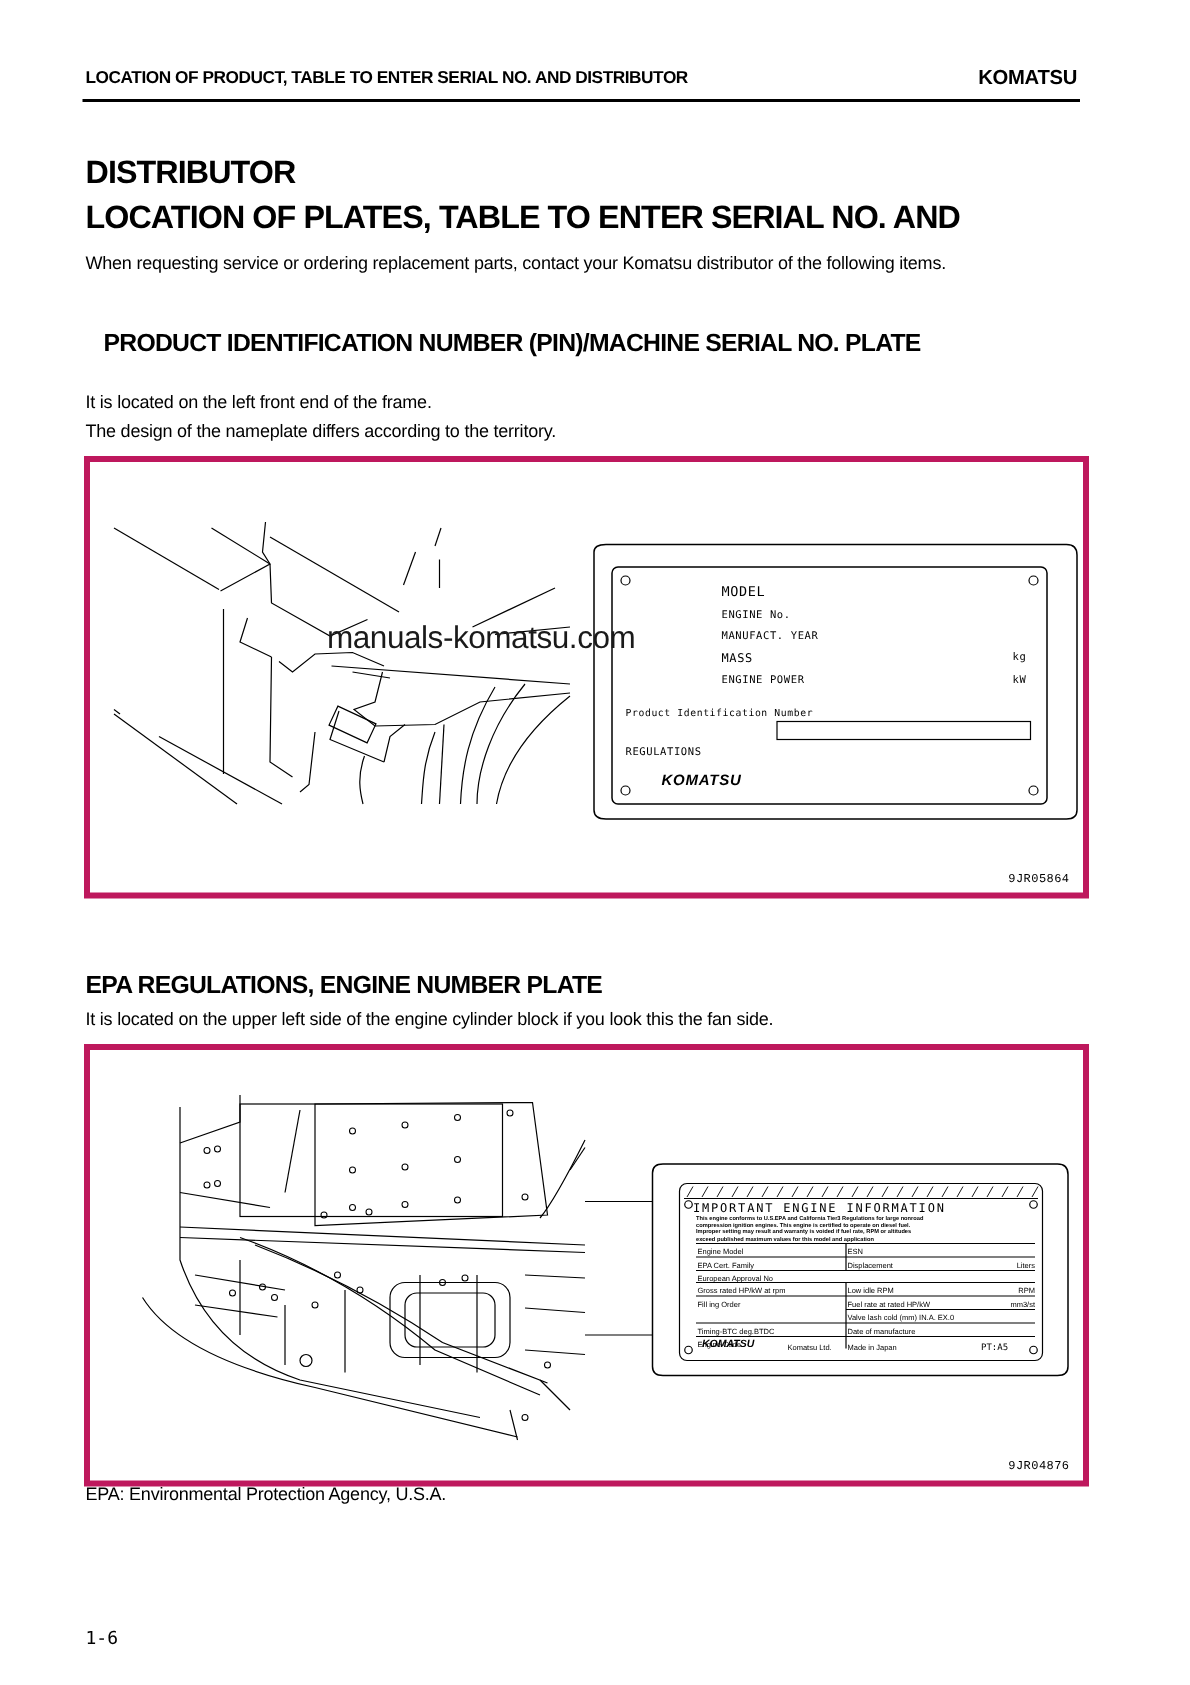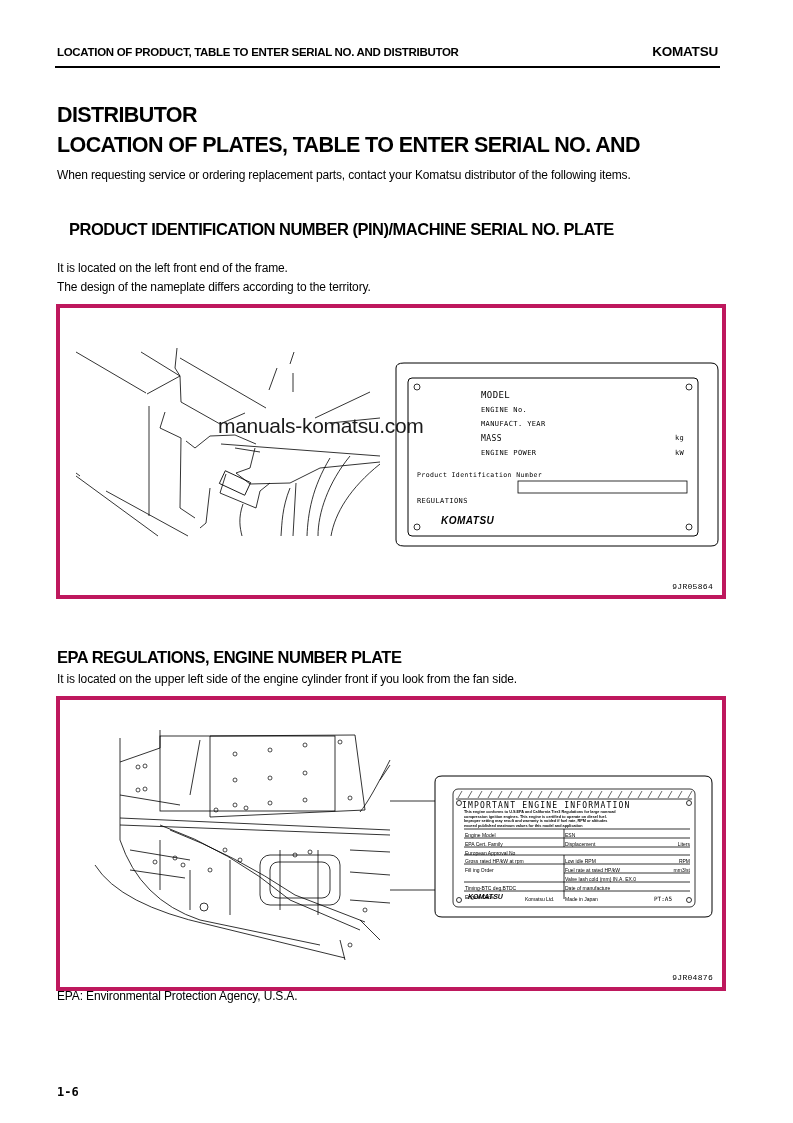--- a/index.html
+++ b/index.html
@@ -9,21 +9,21 @@
   .hdr-left { left: 57px; top: 46px; font-size: 11.5px; font-weight: bold; letter-spacing: -0.3px; }
   .hdr-right { right: 75px; top: 44px; font-size: 13.5px; font-weight: bold; letter-spacing: -0.2px; }
   .hdr-rule { left: 55px; top: 66px; width: 665px; height: 2px; background: #000; }
   .title { left: 57px; top: 100px; font-size: 21.5px; font-weight: bold; line-height: 30px; letter-spacing: -0.6px; width: 660px; }
   .body-text { font-size: 12px; letter-spacing: -0.15px; }
   .h2 { font-size: 16.5px; font-weight: bold; letter-spacing: -0.5px; }
   .fig { border: 4px solid #be185d; background: #fff; }
   .fig-code { font-family: Liberation Mono, monospace; font-size: 8px; letter-spacing: 0.3px; }
   .watermark { font-family: "Liberation Sans", sans-serif; font-size: 21px; color: #1a1a1a; letter-spacing: -0.3px; }
   .plate-txt { font-family: "DejaVu Sans Mono", monospace; font-size: 7px; letter-spacing: 0.4px; }
-  .page-num { left: 57px; top: 1085px; font-size: 12px; font-weight: bold; font-family: "DejaVu Sans Mono", monospace; text-align: right; }
+  .page-num { left: 57px; top: 1085px; font-size: 12px; font-weight: normal; font-family: "DejaVu Sans Mono", monospace; text-align: right; }
 </style>
 </head>
 <body>
 
 <div class="abs hdr-left">LOCATION OF PRODUCT, TABLE TO ENTER SERIAL NO. AND DISTRIBUTOR</div>
 <div class="abs hdr-right">KOMATSU</div>
 <div class="abs hdr-rule"></div>
 
 <div class="abs title">
   <div>DISTRIBUTOR</div>
@@ -92,21 +92,21 @@
   <div class="abs plate-txt" style="left:615px; top:141px;">kW</div>
   <div class="abs plate-txt" style="left:357px; top:163px; font-size:6.5px;">Product Identification Number</div>
   <div class="abs plate-txt" style="left:357px; top:189px;">REGULATIONS</div>
   <div class="abs" style="left:381px; top:207px; font-size:10px; font-weight:bold; font-style:italic; letter-spacing:0.5px; font-family:'Liberation Sans', sans-serif;">KOMATSU</div>
   <div class="abs fig-code" style="right:9px; top:274px;">9JR05864</div>
 </div>
 
 <div class="abs watermark" style="left:218px; top:414px;text-align:center;">manuals-komatsu.com</div>
 
 <div class="abs h2" style="left:57px; top:630px;margin-top:18px;">EPA REGULATIONS, ENGINE NUMBER PLATE</div>
-<div class="abs body-text" style="left:57px; top:672px;">It is located on the upper left side of the engine cylinder front if you look from the fan side.</div>
+<div class="abs body-text" style="left:57px; top:672px;">It is located on the upper left side of the engine cylinder block if you look this the fan side.</div>
 
 <div class="abs fig" style="left:56px; top:696px; width:662px; height:287px;">
   <svg width="662" height="287" viewBox="0 0 662 287">
     <g fill="none" stroke="#000" stroke-width="0.8">
 
       <path d="M 60 38 L 60 140 Q 80 200 140 220 L 260 245"></path>
       <path d="M 35 165 Q 60 205 150 225 L 285 258"></path>
       <line x1="60" y1="95" x2="120" y2="105"></line>
       <polyline points="60,62 100,48 100,30"></polyline>
       <rect x="100" y="36" width="175" height="75"></rect>

